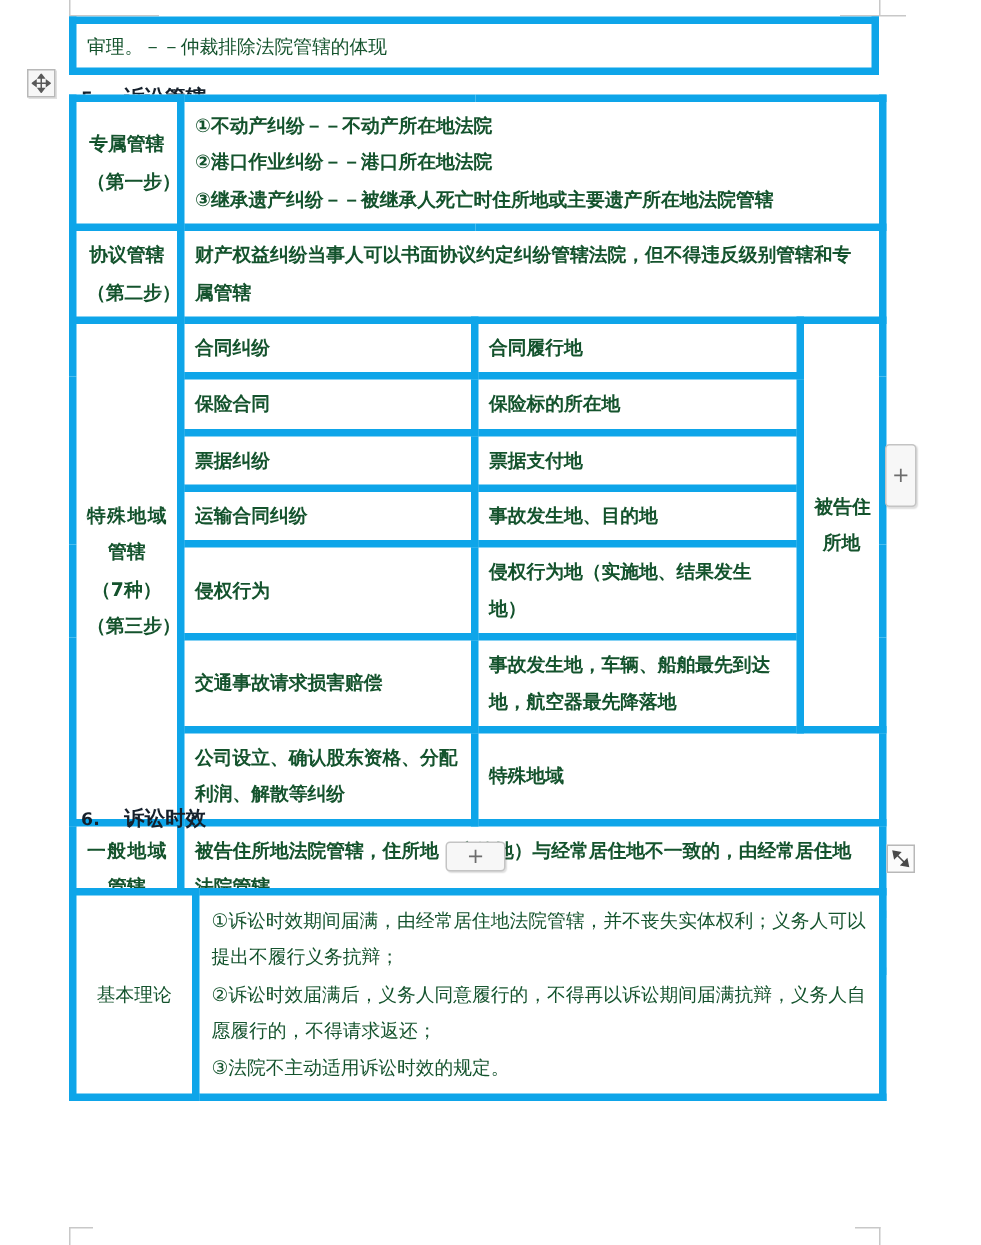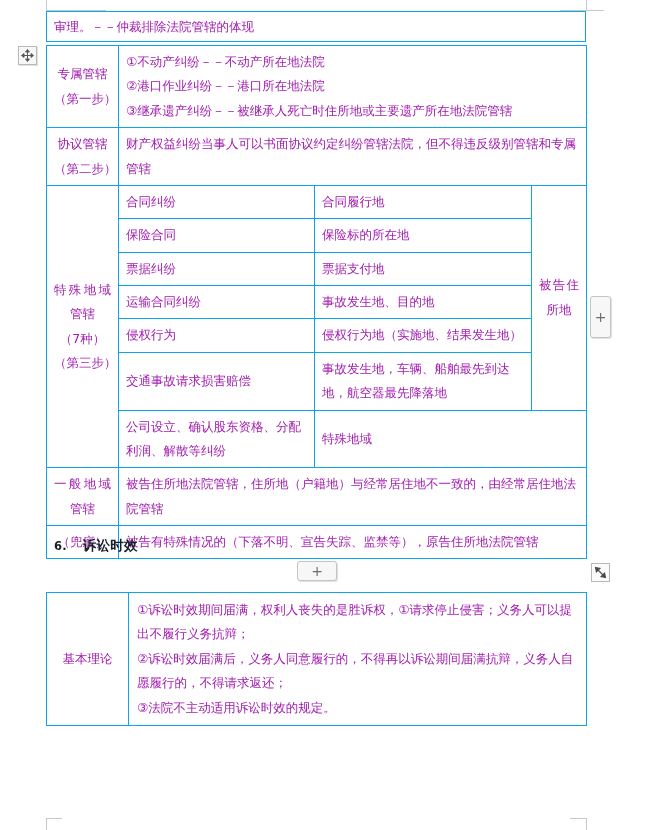--- a/index.html
+++ b/index.html
@@ -32,26 +32,26 @@
   .guide-br-h  { left: 570px; top: 818px; width: 17px; height: 1px; }
 
   
   .doc-table {
     position: absolute;
     border-collapse: collapse;
     table-layout: fixed;
     background: #ffffff;
   }
   .doc-table td {
-    border: 1px solid #0ea5e9;
+    border: 5px solid #0ea5e9;
     vertical-align: middle;
     padding: 5px 7px;
     font-size: 12.5px;
     line-height: 1.95;
-    color: #a21caf;
+    color: #14532d;
     font-family: "DejaVu Sans", "Liberation Sans", sans-serif;
   }
   .cell-label {
     text-align: center;
   }
   .cell-label .lbl-line {
     display: block;
     white-space: nowrap;
   }
   .cell-body p {
@@ -127,22 +127,23 @@
     background: #fbfbfb;
     display: flex;
     align-items: center;
     justify-content: center;
   }
   #resize-handle { left: 591px; top: 563px; }
 
   
   #table-jurisdiction {
     left: 46px;
-    top: 45px;
+    top: 63px;
     width: 540px;
+    font-weight: bold;
   }
   #table-jurisdiction td { padding: 4px 7px; }
 
   
   #table-limitation {
     left: 46px;
     top: 592px;
     width: 540px;
   }
   #table-limitation td { padding: 5px 8px; }
@@ -331,19 +332,19 @@
   <colgroup>
     <col style="width:82px">
     <col style="width:458px">
   </colgroup>
   <tbody>
       <tr>
     <td class="cell-label">
       <span class="lbl-line">基本理论</span>
     </td>
     <td class="cell-body">
-      <p>①诉讼时效期间届满，权利人丧失的是胜诉权，①请求停止侵害；义务人可以提出不履行义务抗辩；</p>
+      <p>①诉讼时效期间届满，由经常居住地法院管辖，并不丧失实体权利；义务人可以提出不履行义务抗辩；</p>
       <p>②诉讼时效届满后，义务人同意履行的，不得再以诉讼期间届满抗辩，义务人自愿履行的，不得请求返还；</p>
       <p>③法院不主动适用诉讼时效的规定。</p>
     </td>
   </tr>
 </tbody>
   </table>
 
 </body></html>

